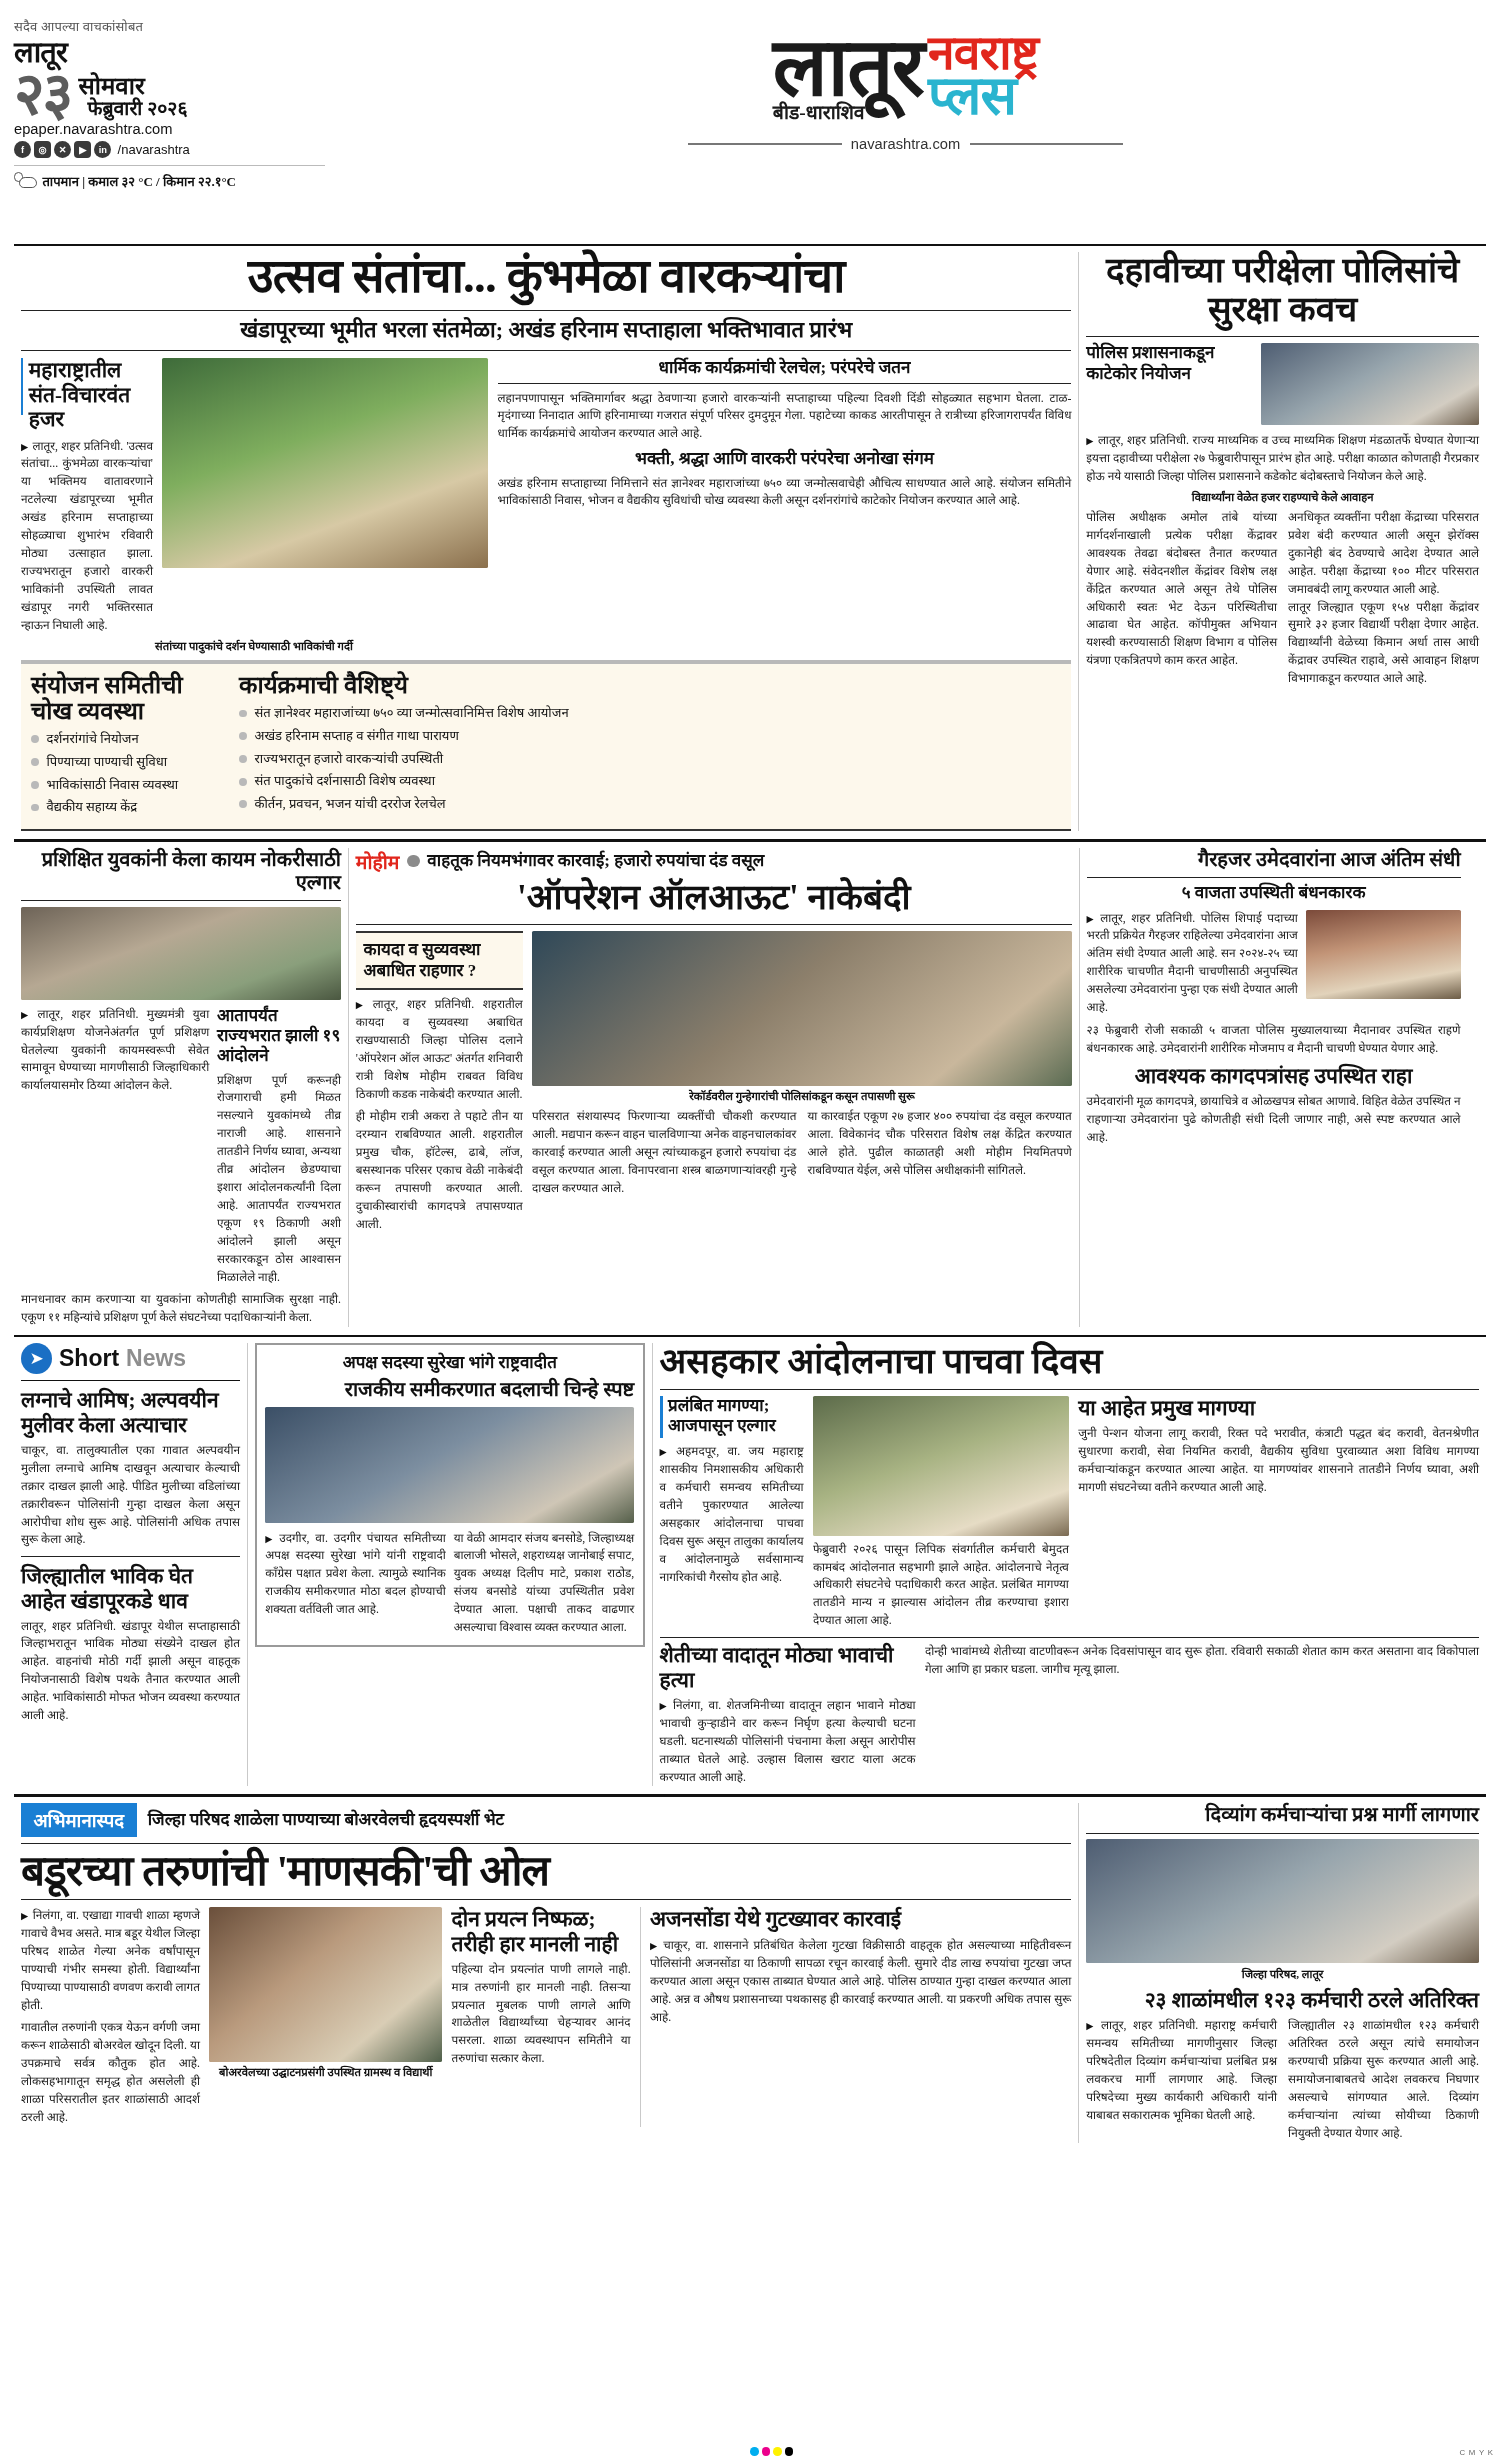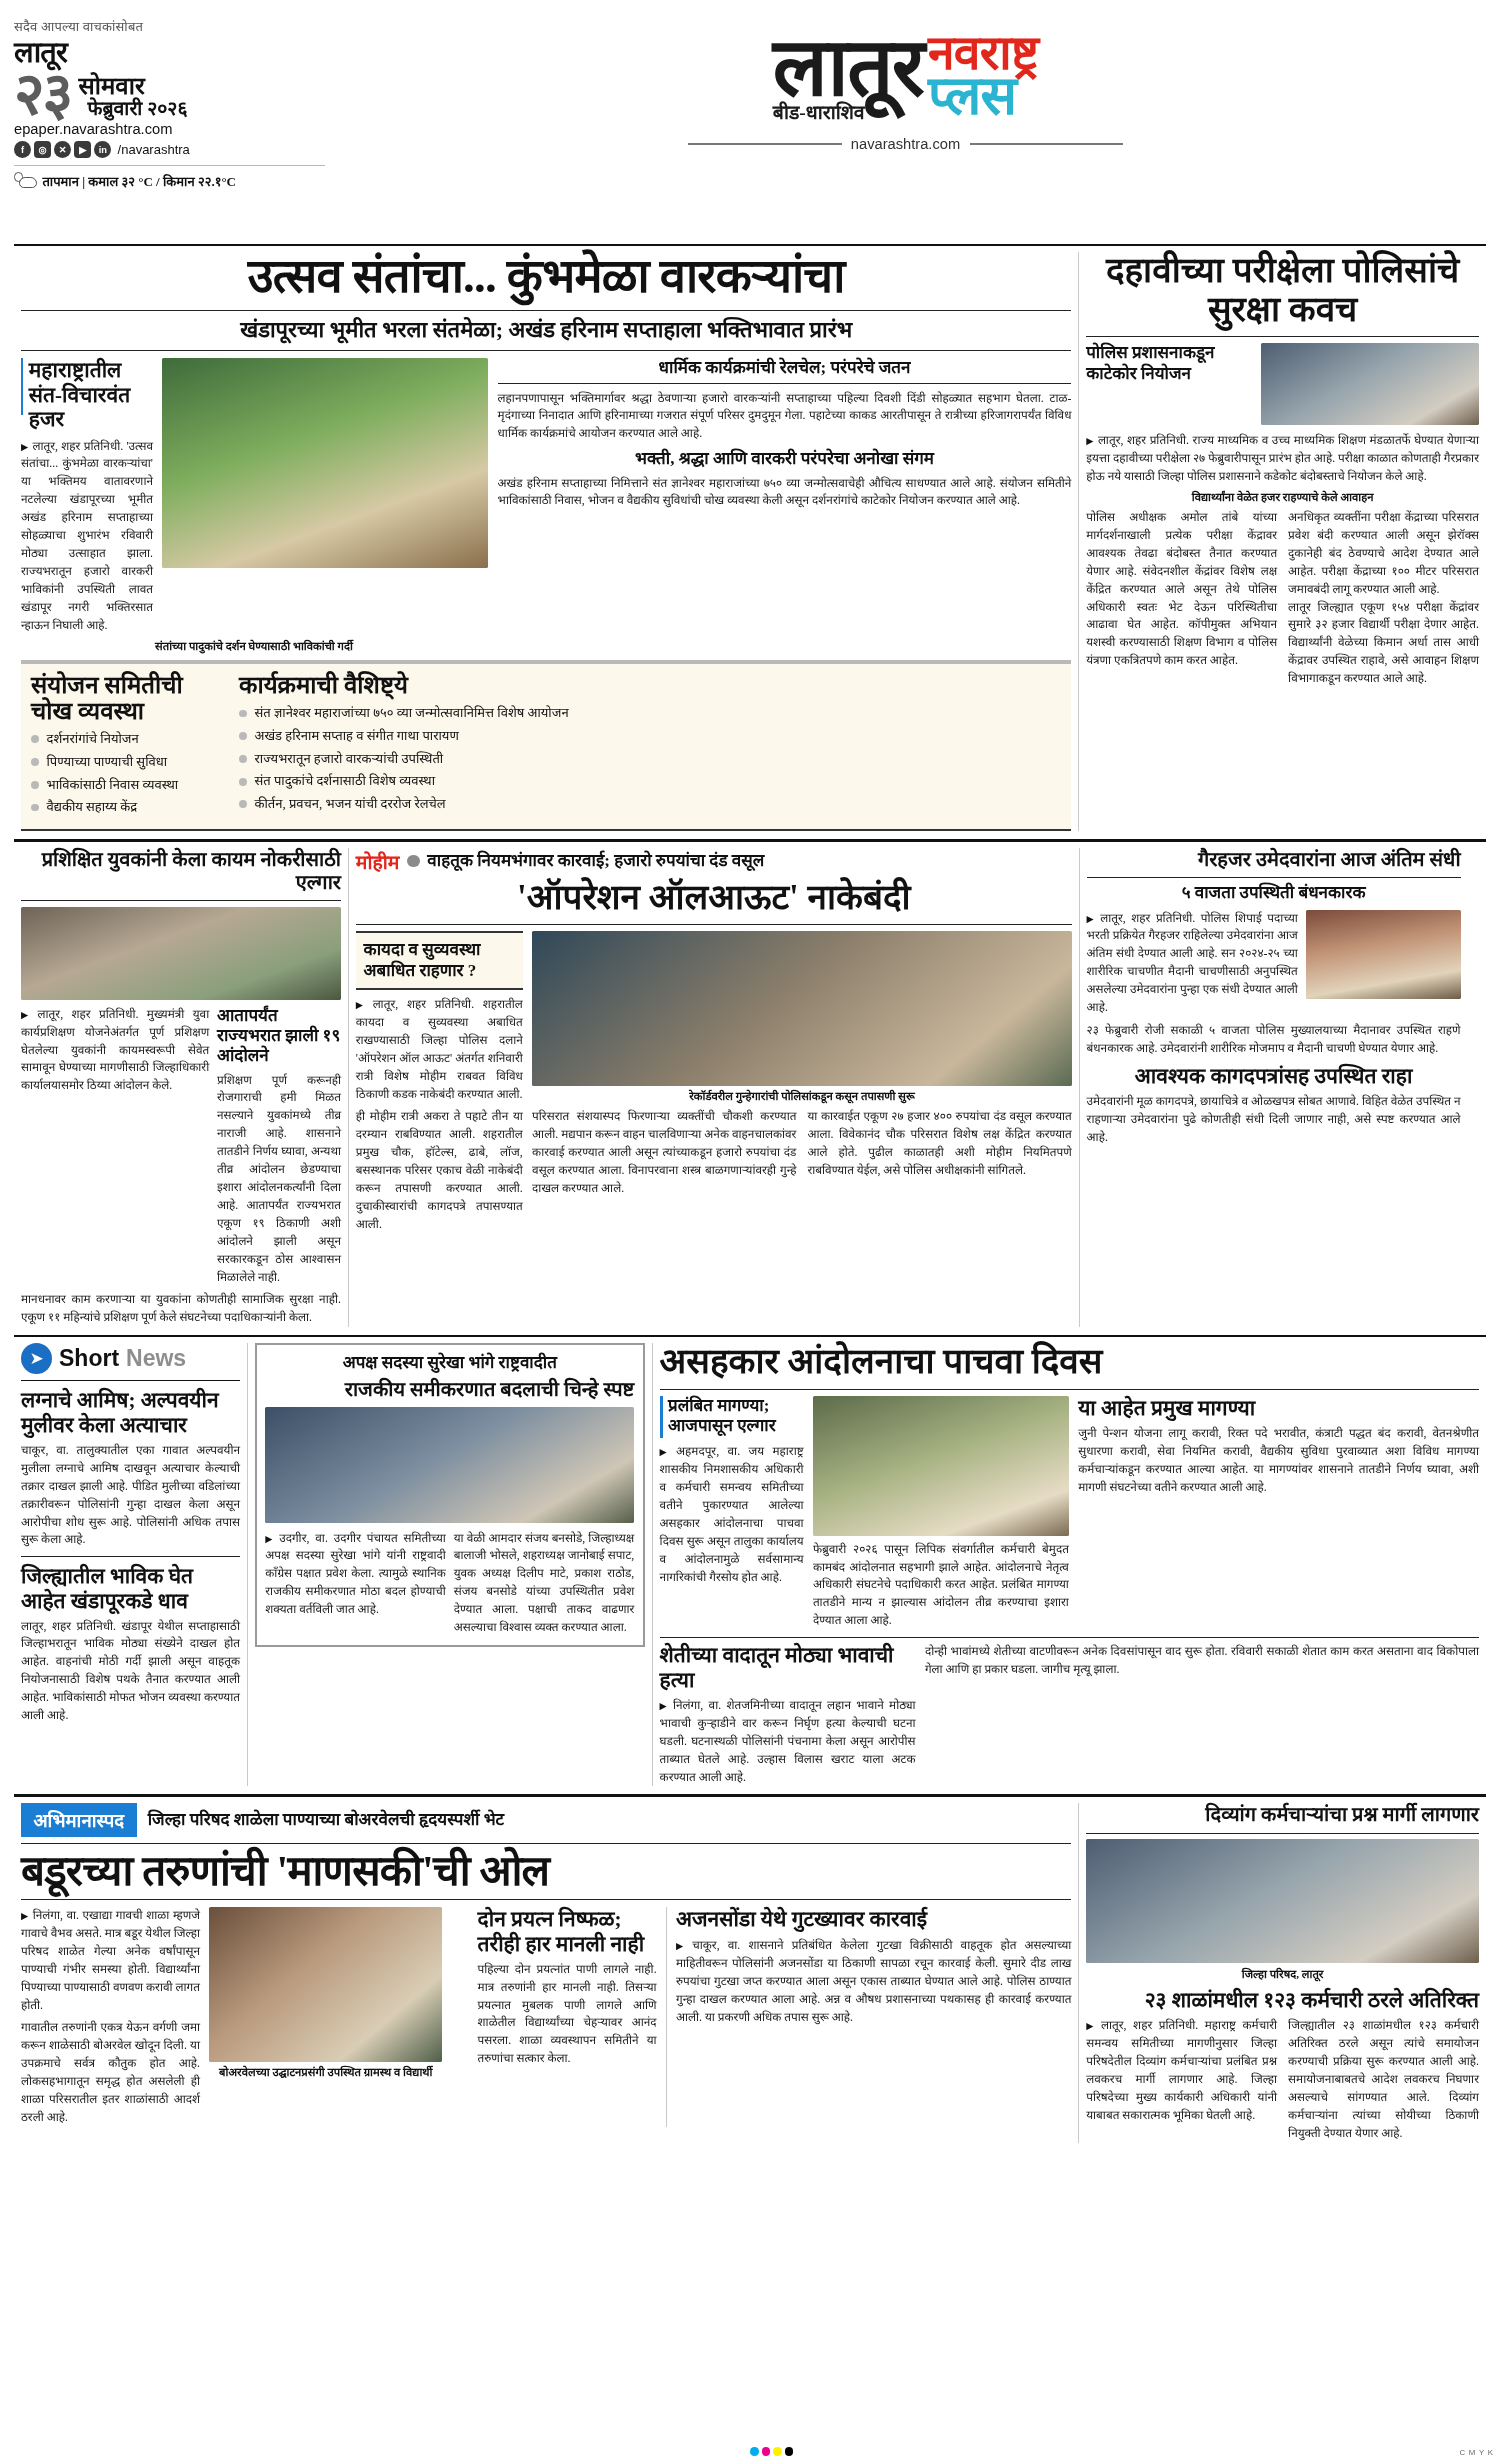--- a/index.html
+++ b/index.html
@@ -406,21 +406,21 @@
       <div class="hr1" style="margin:6.2px 0 7px;"></div>
       <div class="row" style="gap:9.3px;">
         <div style="width:179px;">
           <div class="body-txt lead">निलंगा, वा. एखाद्या गावची शाळा म्हणजे गावाचे वैभव असते. मात्र बडूर येथील जिल्हा परिषद शाळेत गेल्या अनेक वर्षांपासून पाण्याची गंभीर समस्या होती. विद्यार्थ्यांना पिण्याच्या पाण्यासाठी वणवण करावी लागत होती.</div>
           <div class="body-txt" style="margin-top:4.7px;">गावातील तरुणांनी एकत्र येऊन वर्गणी जमा करून शाळेसाठी बोअरवेल खोदून दिली. या उपक्रमाचे सर्वत्र कौतुक होत आहे. लोकसहभागातून समृद्ध होत असलेली ही शाळा परिसरातील इतर शाळांसाठी आदर्श ठरली आहे.</div>
         </div>
         <div style="width:233px;">
           <div class="photo ph-h" style="height:155px;"></div>
           <div class="cap">बोअरवेलच्या उद्घाटनप्रसंगी उपस्थित ग्रामस्थ व विद्यार्थी</div>
         </div>
-        <div style="width:179px;margin-left:26px;">
+        <div style="width:179px;">
           <div class="h-sm" style="text-align:left;">दोन प्रयत्न निष्फळ; तरीही हार मानली नाही</div>
           <div class="body-txt" style="margin-top:4.7px;">पहिल्या दोन प्रयत्नांत पाणी लागले नाही. मात्र तरुणांनी हार मानली नाही. तिसऱ्या प्रयत्नात मुबलक पाणी लागले आणि शाळेतील विद्यार्थ्यांच्या चेहऱ्यावर आनंद पसरला. शाळा व्यवस्थापन समितीने या तरुणांचा सत्कार केला.</div>
         </div>
         <div class="vline"></div>
         <div style="flex:1;">
           <div class="h-sm" style="text-align:left;">अजनसोंडा येथे गुटख्यावर कारवाई</div>
           <div class="body-txt lead" style="margin-top:5.4px;">चाकूर, वा. शासनाने प्रतिबंधित केलेला गुटखा विक्रीसाठी वाहतूक होत असल्याच्या माहितीवरून पोलिसांनी अजनसोंडा या ठिकाणी सापळा रचून कारवाई केली. सुमारे दीड लाख रुपयांचा गुटखा जप्त करण्यात आला असून एकास ताब्यात घेण्यात आले आहे. पोलिस ठाण्यात गुन्हा दाखल करण्यात आला आहे. अन्न व औषध प्रशासनाच्या पथकासह ही कारवाई करण्यात आली. या प्रकरणी अधिक तपास सुरू आहे.</div>
         </div>
       </div>
     </div>

